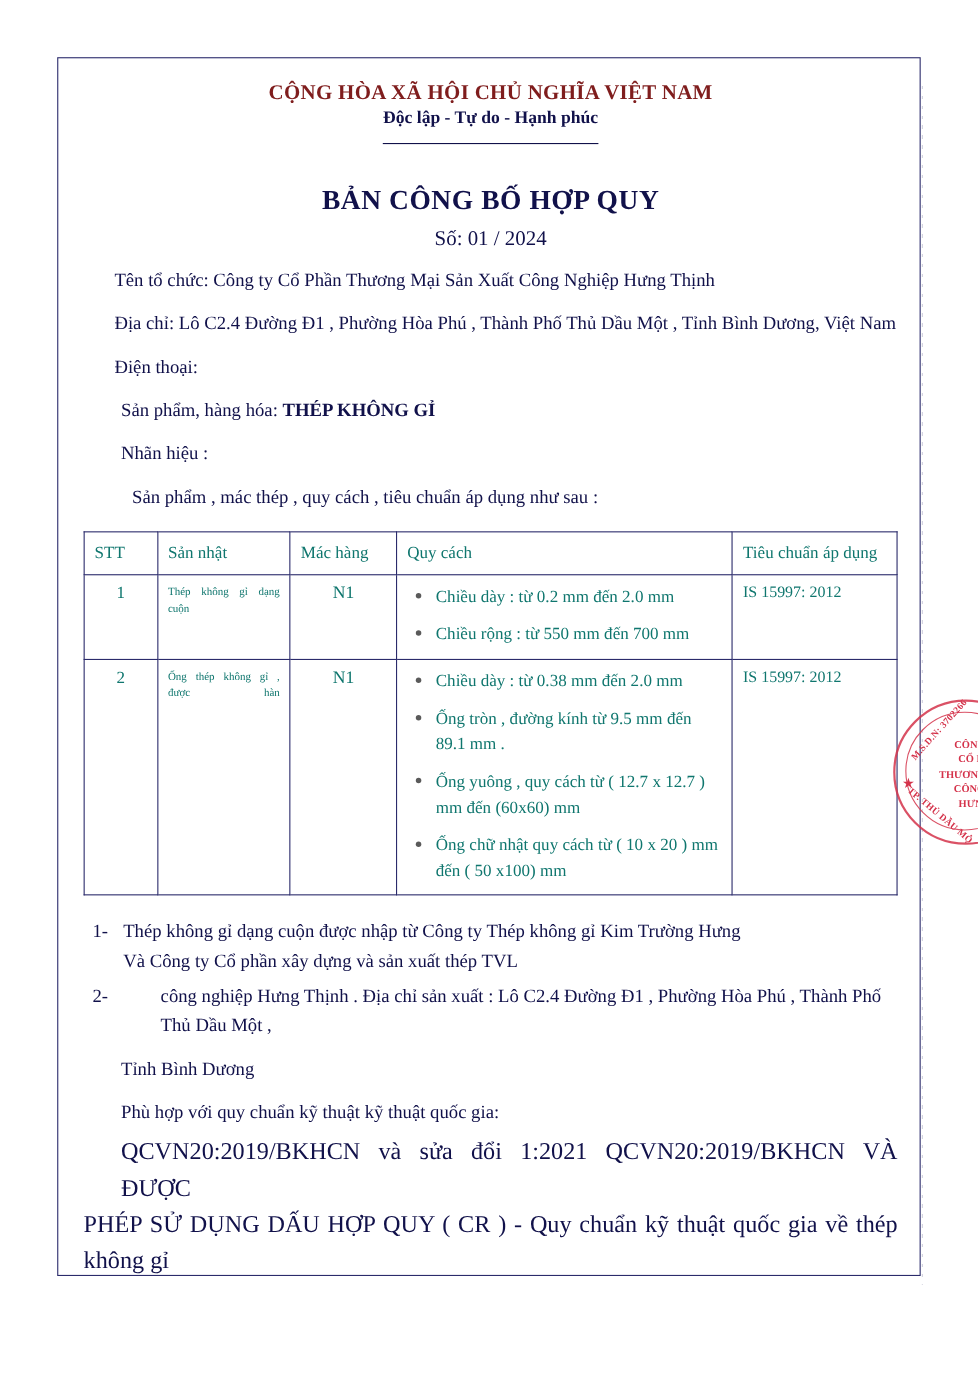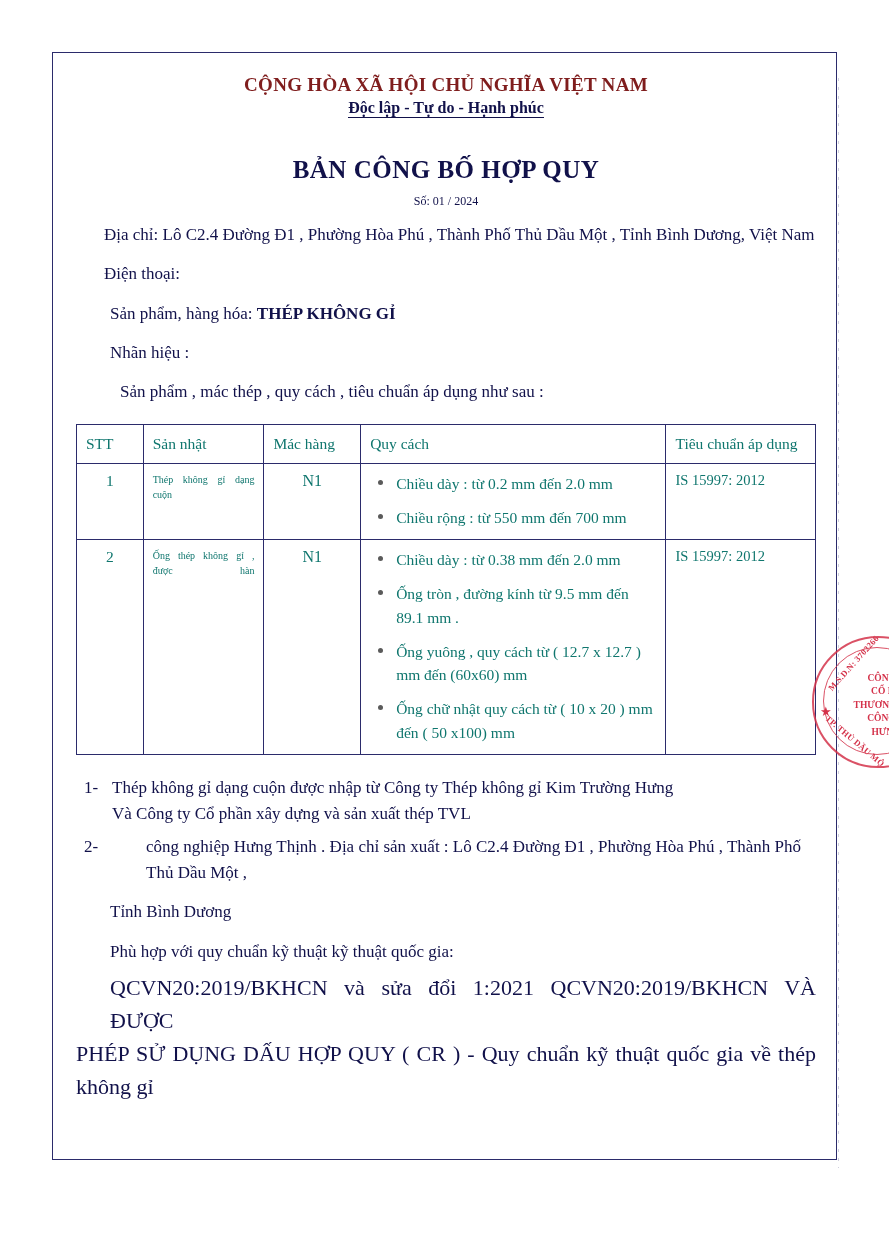--- a/index.html
+++ b/index.html
@@ -45,31 +45,31 @@
     color: #7f1d1d;
     margin-top: 8px;
   }
   .national-sub {
     font-size: 16px;
     font-weight: bold;
     color: #11114a;
     margin-top: 3px;
     display: inline-block;
     border-bottom: 1.3px solid #11114a;
-    padding-bottom: 0;
+    padding-bottom: 13px;
   }
   .doc-title {
     font-size: 25px;
     font-weight: bold;
     color: #11114a;
     margin-top: 38px;
     letter-spacing: 0.5px;
   }
   .doc-number {
-    font-size: 12px;
+    font-size: 19px;
     color: #11114a;
     margin-top: 10px;
   }
 
   .para {
     font-size: 17px;
     color: #11114a;
     line-height: 1.55;
     margin-top: 13px;
   }
@@ -230,20 +230,21 @@
   <div class="content">
 
     <div class="center national-title">CỘNG HÒA XÃ HỘI CHỦ NGHĨA VIỆT NAM</div>
     <div class="center">
       <span class="national-sub">Độc lập - Tự do - Hạnh phúc</span>
     </div>
 
     <div class="center doc-title">BẢN CÔNG BỐ HỢP QUY</div>
     <div class="center doc-number">Số: 01 / 2024</div>
 
+    <div class="para indent-1">Tên tổ chức: Công ty Cổ Phần Thương Mại Sản Xuất Công Nghiệp Hưng Thịnh</div>
     <div class="para indent-1">Địa chỉ: Lô C2.4 Đường Đ1 , Phường Hòa Phú , Thành Phố Thủ Dầu Một , Tỉnh Bình Dương, Việt Nam</div>
     <div class="para indent-1">Điện thoại:</div>
 
     <div class="para indent-2">
       <span>Sản phẩm, hàng hóa: </span><b>THÉP KHÔNG GỈ</b>
     </div>
 
     <div class="para indent-2">Nhãn hiệu :</div>
     <div class="para indent-3">Sản phẩm , mác thép , quy cách , tiêu chuẩn áp dụng như sau :</div>
 

